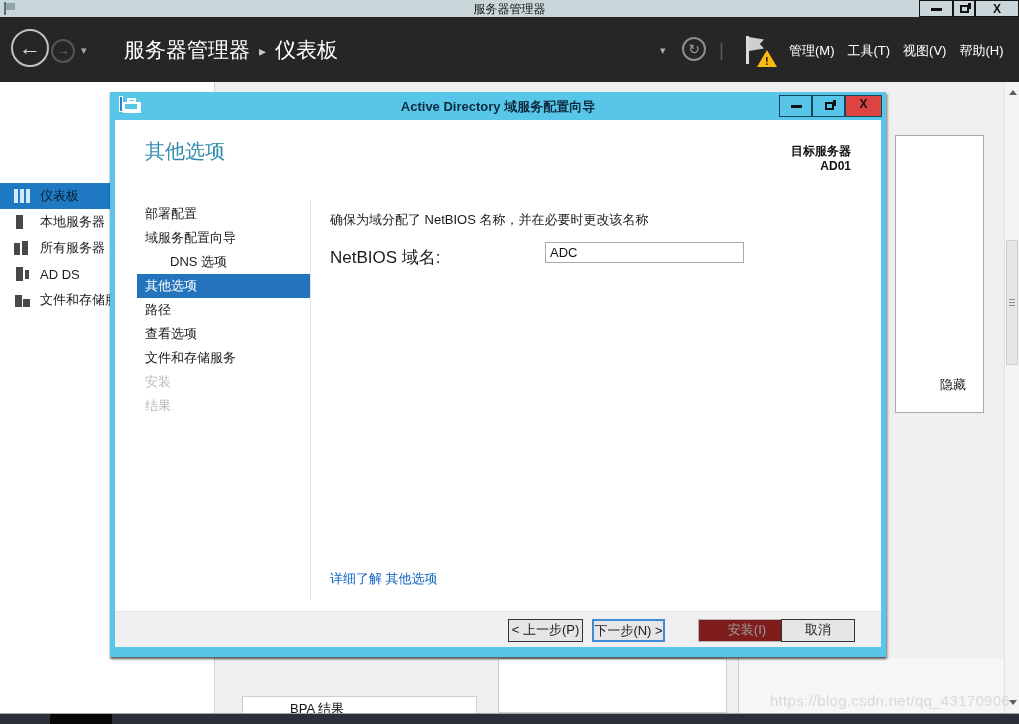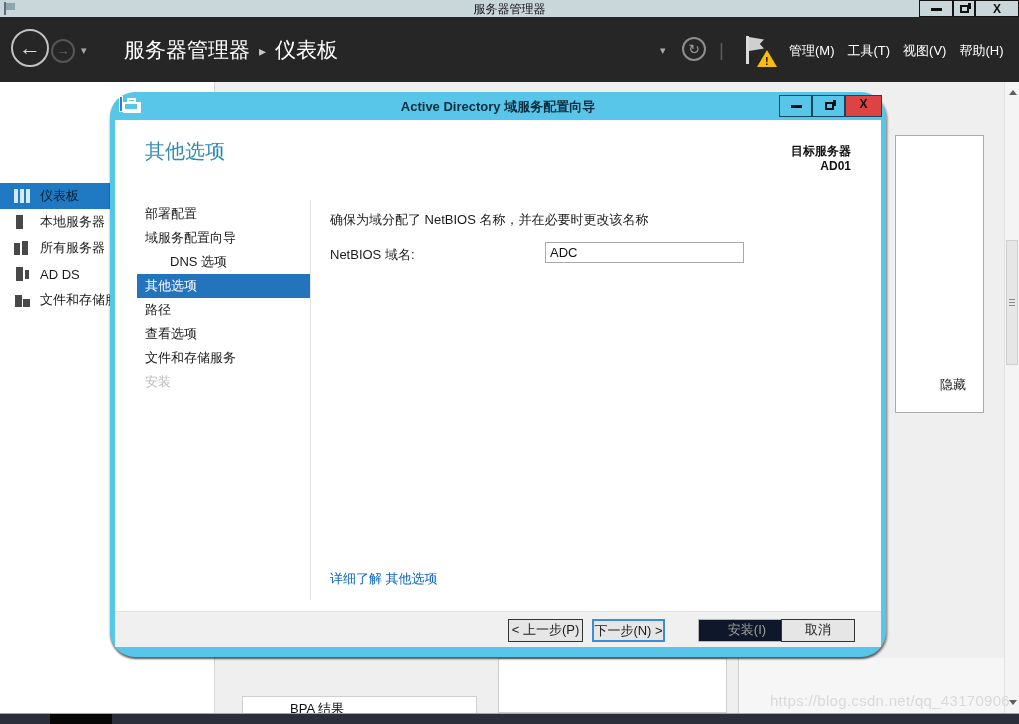--- a/index.html
+++ b/index.html
@@ -69,21 +69,21 @@
   .watermark { top:692px; right:9px; font-size:15px; color:#D7D7D7; opacity:.92; z-index:5; letter-spacing:.3px; }
 
   
   .scrollbar { left:1004px; top:82px; width:15px; height:631px; background:#F4F4F4; border-left:1px solid #E2E2E2; }
   .sb-up { position:absolute; left:4px; top:8px; width:0; height:0; border-left:4px solid transparent; border-right:4px solid transparent; border-bottom:5px solid #5E5E5E; }
   .sb-down { position:absolute; left:4px; bottom:8px; width:0; height:0; border-left:4px solid transparent; border-right:4px solid transparent; border-top:5px solid #5E5E5E; }
   .sb-thumb { position:absolute; left:1px; top:158px; width:12px; height:125px; background:#E6E6E6; border:1px solid #CFCFCF; }
   .sb-grip { position:absolute; left:2px; top:58px; width:6px; height:8px; background:repeating-linear-gradient(180deg,#8A8A8A 0 1px,transparent 1px 3px); }
 
   
-  .dialog { left:110px; top:92px; width:776px; height:565px; background:#57C6E9; z-index:10; box-shadow:0 2px 2px rgba(0,0,0,.5),2px 2px 2px rgba(0,0,0,.25);border-radius:25px; }
+  .dialog { left:110px; top:92px; width:776px; height:565px; background:#57C6E9; z-index:10; box-shadow:0 2px 2px rgba(0,0,0,.5),2px 2px 2px rgba(0,0,0,.25); }
   .dlg-titlebar { position:absolute; left:0; top:0; width:100%; height:28px; }
   .dlg-title { position:absolute; left:0; top:6px; width:100%; text-align:center; font-size:13px; font-weight:600; color:#0D2B3E; }
   .dlg-icon { position:absolute; left:9px; top:4px; width:24px; height:20px; }
   .dlg-icon .flag { position:absolute; left:0; top:0; width:4px; height:16px; background:#2B7CD3; border:1px solid #FFF; }
   .dlg-icon .handle { position:absolute; left:8px; top:2px; width:9px; height:5px; border:2px solid #FFF; }
   .dlg-icon .case { position:absolute; left:4px; top:6px; width:18px; height:11px; background:#FFF; }
   .dlg-icon .case:after { content:""; position:absolute; left:2px; top:2px; width:12px; height:5px; background:#57C6E9; }
   .dlg-btns { position:absolute; right:4px; top:3px; display:flex; }
   .dlg-btn { position:relative; width:33px; height:22px; border:1px solid #14455E; background:transparent; }
   .dlg-btn.close { width:37px; background:#DE4343; }
@@ -93,29 +93,29 @@
   .target-block { right:30px; top:24px; text-align:right; font-size:12px; font-weight:bold; color:#111111; line-height:15px; }
 
   .wnav { left:22px; top:82px; width:173px; }
   .wnav-item { height:24px; line-height:24px; padding-left:8px; font-size:13px; color:#1A1A1A; }
   .wnav-item.indent { padding-left:33px; }
   .wnav-item.selected { background:#2373BD; color:#FFFFFF; }
   .wnav-item.disabled { color:#BBBBBB; }
   .wnav-sep { left:195px; top:80px; width:1px; height:400px; background:#E3E3E3; }
 
   .instruction { left:215px; top:91px; font-size:13px; color:#1A1A1A; }
-  .netbios-label { left:215px; top:126px; font-size:13px; color:#1A1A1A; }
+  .netbios-label { left:215px; top:126px; font-size:17px; color:#1A1A1A; }
   .netbios-input { left:430px; top:122px; width:199px; height:21px; border:1px solid #A9A9A9; font-size:13px; padding:0 4px; font-family:"Liberation Sans","DejaVu Sans",sans-serif; color:#111; background:#FFF; }
   .learn-link { left:215px; top:450px; font-size:13px; color:#0A64C2; }
 
   .wiz-footer { position:absolute; left:0; bottom:0; width:100%; height:36px; background:#F0F0F0; border-top:1px solid #E2E2E2; }
   .wbtn { position:absolute; top:7px; height:23px; font-size:13px; font-family:"Liberation Sans","DejaVu Sans",sans-serif; text-align:center; line-height:20px; background:#E6E6E6; color:#1A1A1A; border:1px solid #333333; }
   .wbtn.back { left:393px; width:75px; }
   .wbtn.next { left:477px; width:73px; border:2px solid #3E8CD8; }
-  .wbtn.install { left:583px; width:98px; border:1px solid #B5B5B5; color:#A0A0A0; background:#0f172a; }
+  .wbtn.install { left:583px; width:98px; border:1px solid #B5B5B5; color:#A0A0A0; background:#7f1d1d; }
   .wbtn.cancel { left:666px; width:74px; }
 </style>
 </head>
 <body>
 
 <div class="abs win-titlebar">
   <div class="abs app-icon">
       <i class="pole"></i>
       <i class="flag"></i>
     </div>
@@ -236,20 +236,21 @@
 
     <div class="abs wnav">
       <div class="wnav-item">部署配置</div>
       <div class="wnav-item">域服务配置向导</div>
       <div class="wnav-item indent">DNS 选项</div>
       <div class="wnav-item selected">其他选项</div>
       <div class="wnav-item">路径</div>
       <div class="wnav-item">查看选项</div>
       <div class="wnav-item">文件和存储服务</div>
       <div class="wnav-item disabled">安装</div>
+      <div class="wnav-item disabled">结果</div>
     </div>
     <div class="abs wnav-sep"></div>
 
     <div class="abs instruction">确保为域分配了 NetBIOS 名称，并在必要时更改该名称</div>
     <div class="abs netbios-label">NetBIOS 域名:</div>
     <input class="abs netbios-input" value="ADC" style="">
     <div class="abs learn-link">详细了解 其他选项</div>
 
     <div class="wiz-footer">
       <div class="wbtn back">&lt; 上一步(P)</div>

